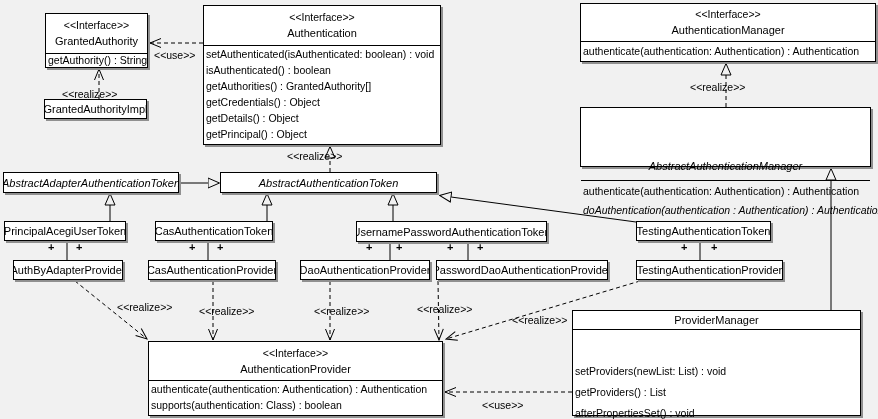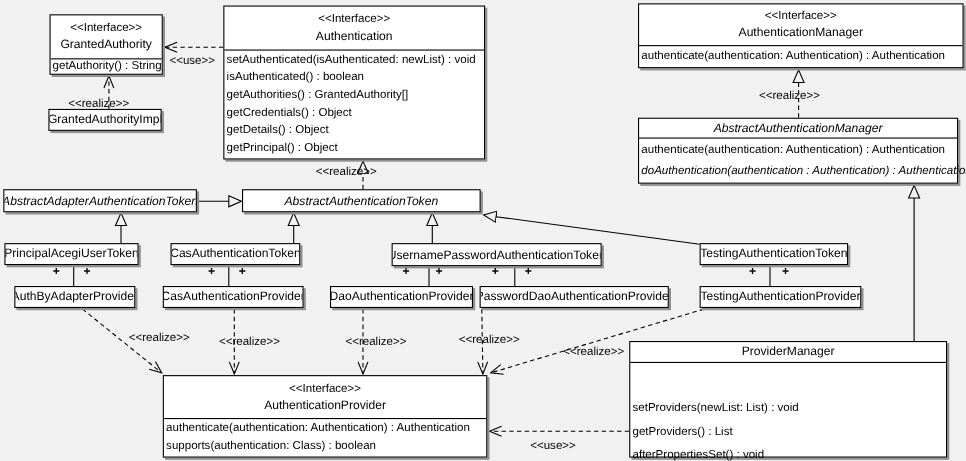--- a/index.html
+++ b/index.html
@@ -69,31 +69,31 @@
     <line x1="208" y1="241" x2="208" y2="260" stroke="#000"></line>
     <line x1="390" y1="242" x2="390" y2="260" stroke="#000"></line>
     <line x1="468" y1="242" x2="468" y2="260" stroke="#000"></line>
     <line x1="700" y1="241" x2="700" y2="260" stroke="#000"></line>
   </svg>
 <div class="cbox" style="left: 45px; top: 13px; width: 103px; height: 55px;">
       <div class="hdr" style="height: 40px;">
         <div class="st">&lt;&lt;Interface&gt;&gt;</div>
         <div class="nm">GrantedAuthority</div>
       </div>
-      <div class="methods" style="height: 11px; align-items: flex-end;">
+      <div class="methods" style="height: 11px;">
         <div class="mrow">getAuthority() : String</div>
       </div>
     </div>
     <div class="cbox" style="left: 203px; top: 5px; width: 238px; height: 140px;">
       <div class="hdr" style="height: 40px;">
         <div class="st">&lt;&lt;Interface&gt;&gt;</div>
         <div class="nm">Authentication</div>
       </div>
       <div class="methods" style="height: 96px;">
-        <div class="mrow">setAuthenticated(isAuthenticated: newList) : void</div>
+        <div class="mrow">setAuthenticated(isAuthenticated: boolean) : void</div>
         <div class="mrow">isAuthenticated() : boolean</div>
         <div class="mrow">getAuthorities() : GrantedAuthority[]</div>
         <div class="mrow">getCredentials() : Object</div>
         <div class="mrow">getDetails() : Object</div>
         <div class="mrow">getPrincipal() : Object</div>
       </div>
     </div>
     <div class="cbox" style="left: 44px; top: 99px; width: 103px; height: 20px;">
       <div class="hdr noline" style="height: 18px;">
         <div class="nm">GrantedAuthorityImpl</div>
@@ -102,21 +102,21 @@
     <div class="cbox" style="left: 580px; top: 3px; width: 296px; height: 59px;">
       <div class="hdr" style="height: 38px;">
         <div class="st">&lt;&lt;Interface&gt;&gt;</div>
         <div class="nm">AuthenticationManager</div>
       </div>
       <div class="methods" style="height: 17px;">
         <div class="mrow">authenticate(authentication: Authentication) : Authentication</div>
       </div>
     </div>
     <div class="cbox" style="left: 580px; top: 107px; width: 291px; height: 60px;">
-      <div class="hdr" style="height: 18px;">
+      <div class="hdr" style="height: 29px; margin-top: 44px;">
         <div class="nm it">AbstractAuthenticationManager</div>
       </div>
       <div class="methods" style="height: 38px;">
         <div class="mrow">authenticate(authentication: Authentication) : Authentication</div>
         <div class="mrow it">doAuthentication(authentication : Authentication) : Authentication</div>
       </div>
     </div>
     <div class="cbox" style="left: 3px; top: 172px; width: 176px; height: 21px;">
       <div class="hdr noline" style="height: 19px;">
         <div class="nm it">AbstractAdapterAuthenticationToken</div>

